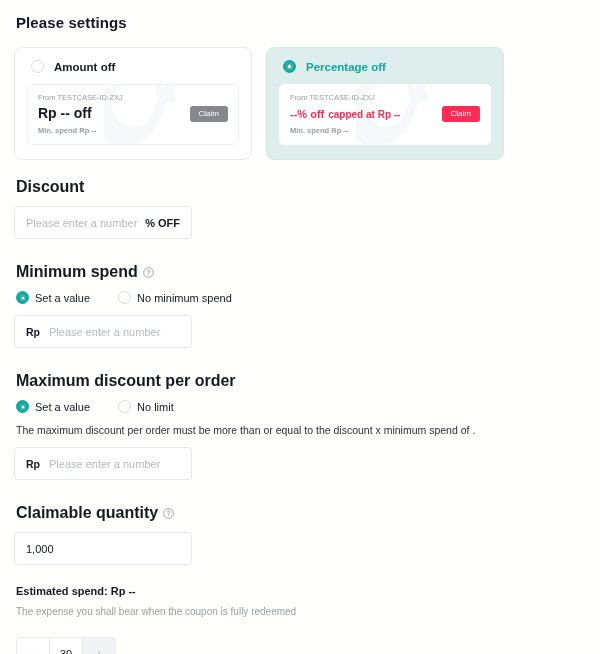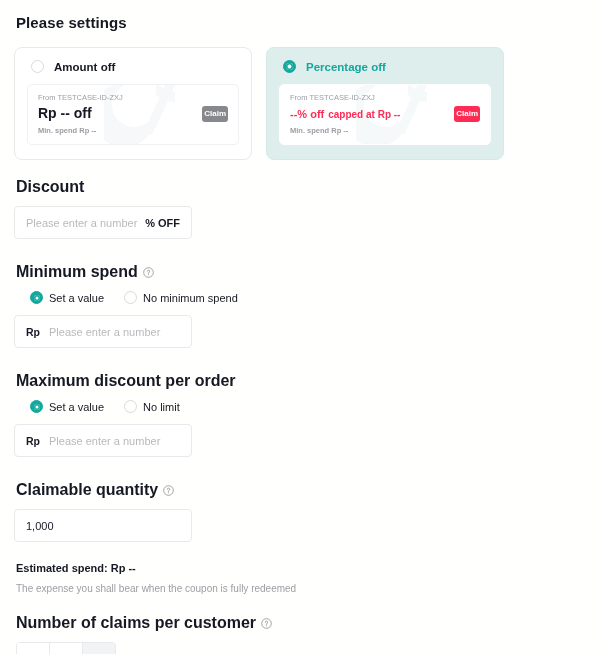--- a/index.html
+++ b/index.html
@@ -133,24 +133,24 @@
   .voucher-amount.pct { color: #fe2c55; font-size: 11px; }
   .voucher-cap {
     font-size: 10px;
     font-weight: bold;
     color: #fe2c55;
     margin-left: 4px;
   }
   .amount-wrap { display: flex; align-items: baseline; }
   .claim-btn {
     font-size: 8px;
-    font-weight: bold;
+    font-weight: normal;
     color: #ffffff;
     border-radius: 3px;
-    padding: 4px 2px;
+    padding: 4px 9px;
     line-height: 1;
     white-space: nowrap;
   }
   .claim-btn.grey { background: #86888d; }
   .claim-btn.red  { background: #fe2c55; }
   .voucher-min {
     font-size: 7.5px;
     color: #9b9ea3;
     position: relative;
     font-weight: bold;
@@ -200,22 +200,22 @@
     color: #161823;
     margin-left: auto;
   }
   .field .ph { color: #b7babd; }
   .field .val { color: #161823; }
 
   
   .radio-row {
     display: flex;
     align-items: center;
-    gap: 8px;
-    margin: 0 0 11px 16px;
+    gap: 16px;
+    margin: 0 0 11px 2px;
   }
   .radio-opt {
     display: flex;
     align-items: center;
     gap: 6px;
     margin-right: 12px;
   }
   .radio-opt span {
     font-size: 11px;
     color: #161823;
@@ -379,20 +379,21 @@
     <div class="radio-row">
       <span class="radio-opt">
         <span class="radio on small"></span>
         <span>Set a value</span>
       </span>
       <span class="radio-opt">
         <span class="radio"></span>
         <span>No limit</span>
       </span>
     </div>
+    <div class="hint">The maximum discount per order must be more than or equal to the discount x minimum spend of .</div>
     <div class="field">
       <span class="prefix">Rp</span>
       <span class="ph">Please enter a number</span>
     </div>
   </div>
 
   <div class="spacer-22"></div>
 
   <div class="section">
     <div class="sec-label">
@@ -411,28 +412,20 @@
   <div class="spacer-18"></div>
 
   <div class="section">
     <div class="est-title">Estimated spend: Rp --</div>
     <div class="est-sub">The expense you shall bear when the coupon is fully redeemed</div>
   </div>
 
   <div class="spacer-18"></div>
 
   <div class="section">
-    <div class="sec-label">
-      <span>Number of claims per customer</span>
-      <svg class="help-icon" viewBox="0 0 16 16">
-        <circle cx="8" cy="8" r="7" fill="none" stroke="#86888d" stroke-width="1.1"></circle>
-        <path d="M6.2 6.2a1.8 1.8 0 1 1 2.1 1.9c-.4.1-.5.4-.5.8v.4" fill="none" stroke="#86888d" stroke-width="1.1" stroke-linecap="round"></path>
-        <circle cx="7.85" cy="11.4" r="0.75" fill="#86888d"></circle>
-      </svg>
-    </div>
     <div class="stepper">
       <div class="step-btn minus">−</div>
       <div class="step-val">30</div>
       <div class="step-btn plus">+</div>
     </div>
   </div>
 
 </div>
 
 </body></html>

